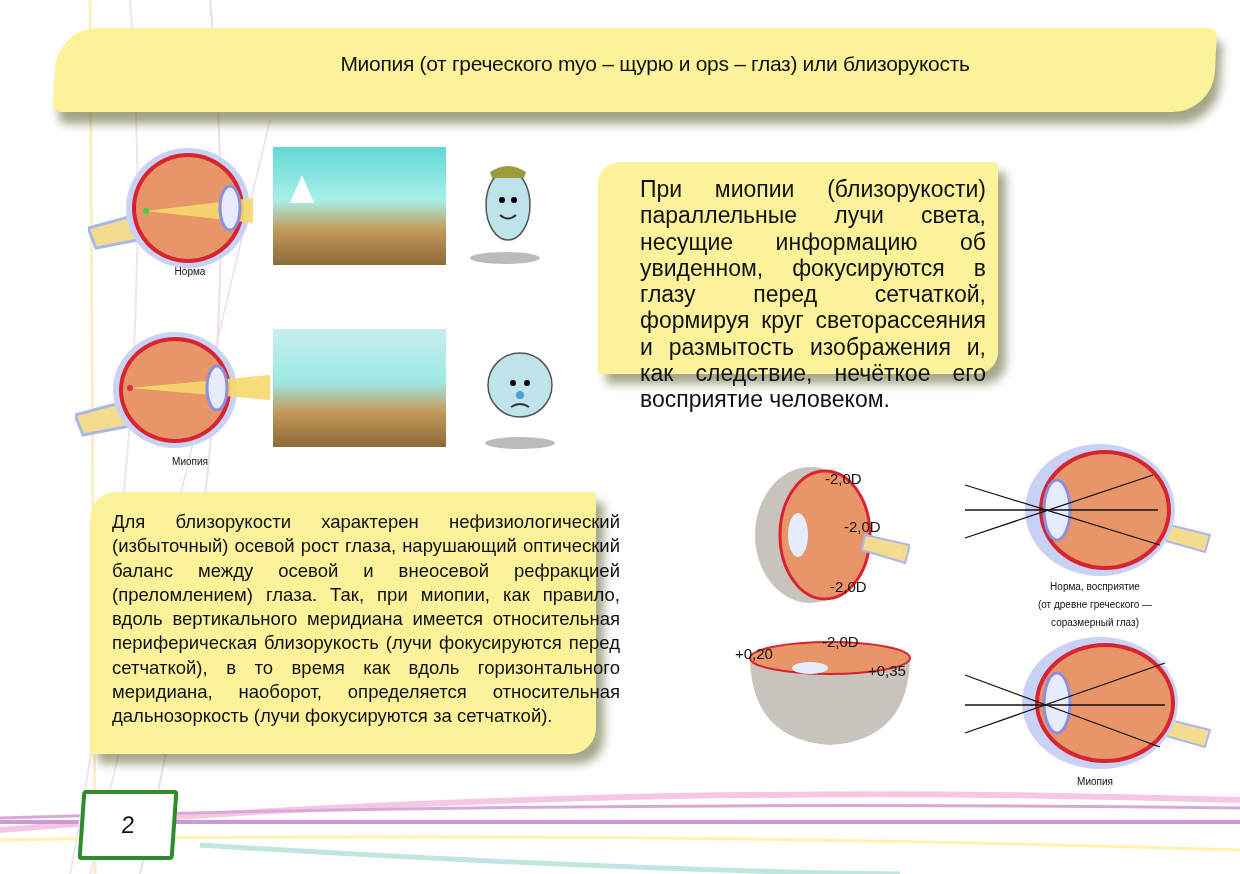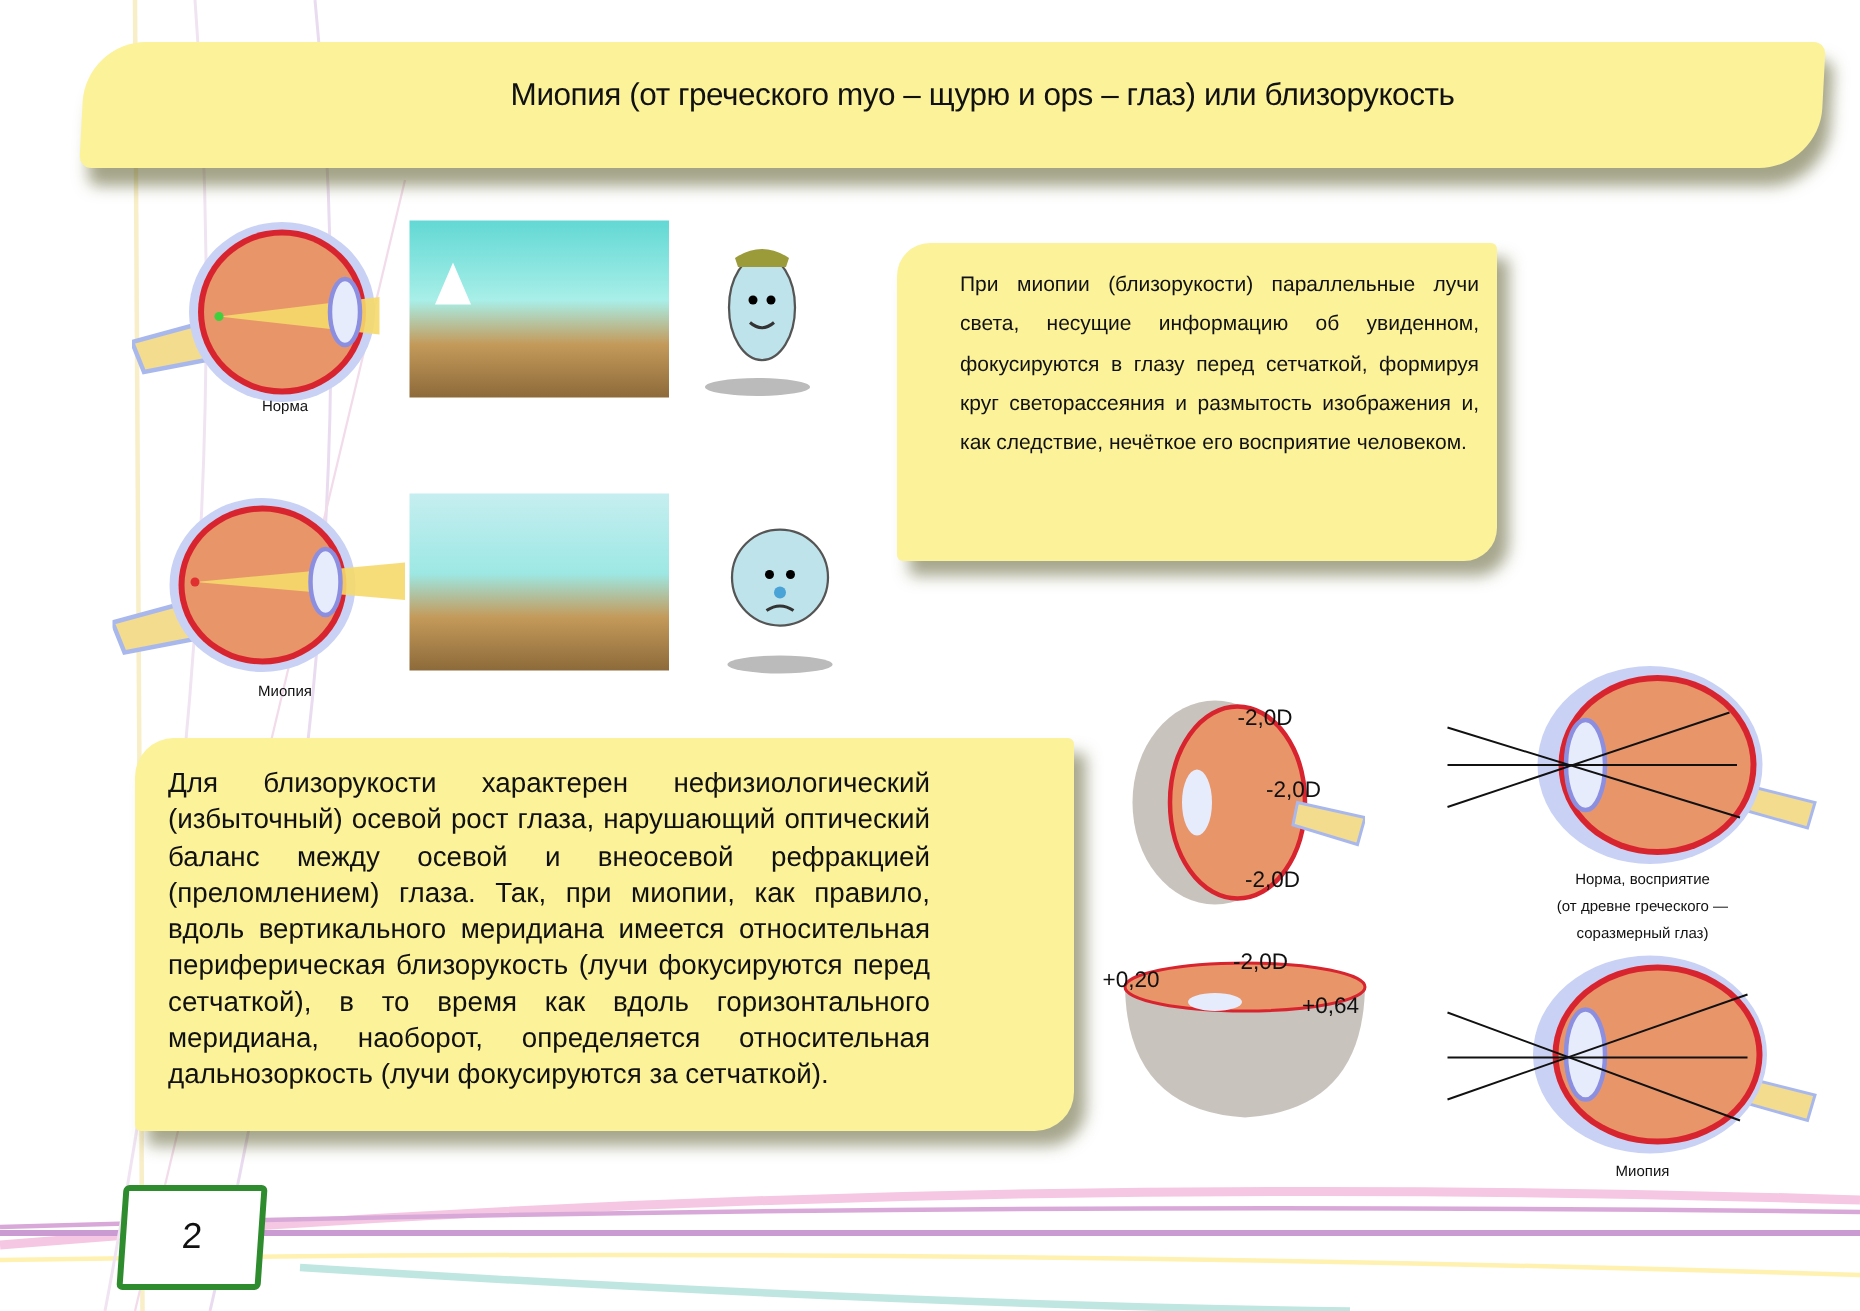--- a/index.html
+++ b/index.html
@@ -2,22 +2,22 @@
 <html><head>
 <meta charset="utf-8">
 <style>
   html,body{margin:0;padding:0;}
   body{width:1240px;height:874px;position:relative;overflow:hidden;background:#ffffff;font-family:"Liberation Sans",sans-serif;color:#111;}
   .bg-stripe{position:absolute;pointer-events:none;}
   .title-banner{position:absolute;left:55px;top:28px;width:1160px;height:84px;background:#fbf29a;border-radius:40px 8px 40px 8px;box-shadow:6px 12px 10px rgba(90,90,40,0.55);transform:skewX(-3deg);}
   .title-text{position:absolute;left:0;right:0;top:52px;text-align:center;font-size:21px;letter-spacing:-0.3px;padding-left:70px;}
   .note{position:absolute;background:#fbf29a;box-shadow:8px 10px 10px rgba(80,80,30,0.5);}
   .note-top{left:598px;top:162px;width:400px;height:212px;border-radius:22px 4px 22px 4px;}
-  .note-bottom{left:90px;top:492px;width:626px;height:262px;border-radius:26px 4px 26px 4px;}
-  .note-text{position:absolute;font-size:14px;line-height:26.3px;text-align:justify;}
+  .note-bottom{left:90px;top:492px;width:506px;height:262px;border-radius:26px 4px 26px 4px;}
+  .note-text{position:absolute;font-size:23px;line-height:26.3px;text-align:justify;}
   .note-top .note-text{left:42px;top:14px;width:346px;}
   .note-bottom .note-text{left:22px;top:18px;width:508px;font-size:18.5px;line-height:24.3px;}
   .caption{position:absolute;font-size:10px;text-align:center;}
   .page-num{position:absolute;left:80px;top:790px;width:88px;height:62px;border:4px solid #2e8b2e;border-radius:4px;background:#fff;transform:skewX(-4deg);display:flex;align-items:center;justify-content:center;font-size:24px;}
   .pic{position:absolute;}
   .label{position:absolute;font-size:15px;}
 </style>
 </head>
 <body>
 
@@ -97,21 +97,21 @@
 <div class="label" style="left:844px;top:518px;">-2,0D</div>
 <div class="label" style="left:830px;top:578px;">-2,0D</div>
 
 <svg class="pic" style="left:745px;top:640px" width="170" height="110">
   <path d="M5 15 Q85 0 165 15 Q165 100 85 105 Q5 100 5 15Z" fill="#c8c3bd"></path>
   <ellipse cx="85" cy="18" rx="80" ry="16" fill="#e8956a" stroke="#d8242f" stroke-width="2"></ellipse>
   <ellipse cx="65" cy="28" rx="18" ry="6" fill="#e6ecfb"></ellipse>
 </svg>
 <div class="label" style="left:735px;top:645px;">+0,20</div>
 <div class="label" style="left:822px;top:633px;">-2,0D</div>
-<div class="label" style="left:868px;top:662px;">+0,64</div>
+<div class="label" style="left:868px;top:662px;">+0,35</div>
 
 <svg class="pic" style="left:960px;top:440px" width="280" height="140">
   <polygon points="190,80 250,95 245,112 185,95" fill="#f3dc8e" stroke="#a9b8ec" stroke-width="2"></polygon>
   <ellipse cx="140" cy="70" rx="75" ry="66" fill="#c9d2f5"></ellipse>
   <ellipse cx="145" cy="70" rx="66" ry="60" fill="#d8242f"></ellipse>
   <ellipse cx="145" cy="70" rx="62" ry="56" fill="#e8956a"></ellipse>
   <ellipse cx="97" cy="70" rx="13" ry="30" fill="#e6ecfb" stroke="#8c8fe0" stroke-width="3"></ellipse>
   <line x1="5" y1="45" x2="200" y2="105" stroke="#111" stroke-width="1.3"></line>
   <line x1="5" y1="70" x2="198" y2="70" stroke="#111" stroke-width="1.3"></line>
   <line x1="5" y1="98" x2="193" y2="35" stroke="#111" stroke-width="1.3"></line>

